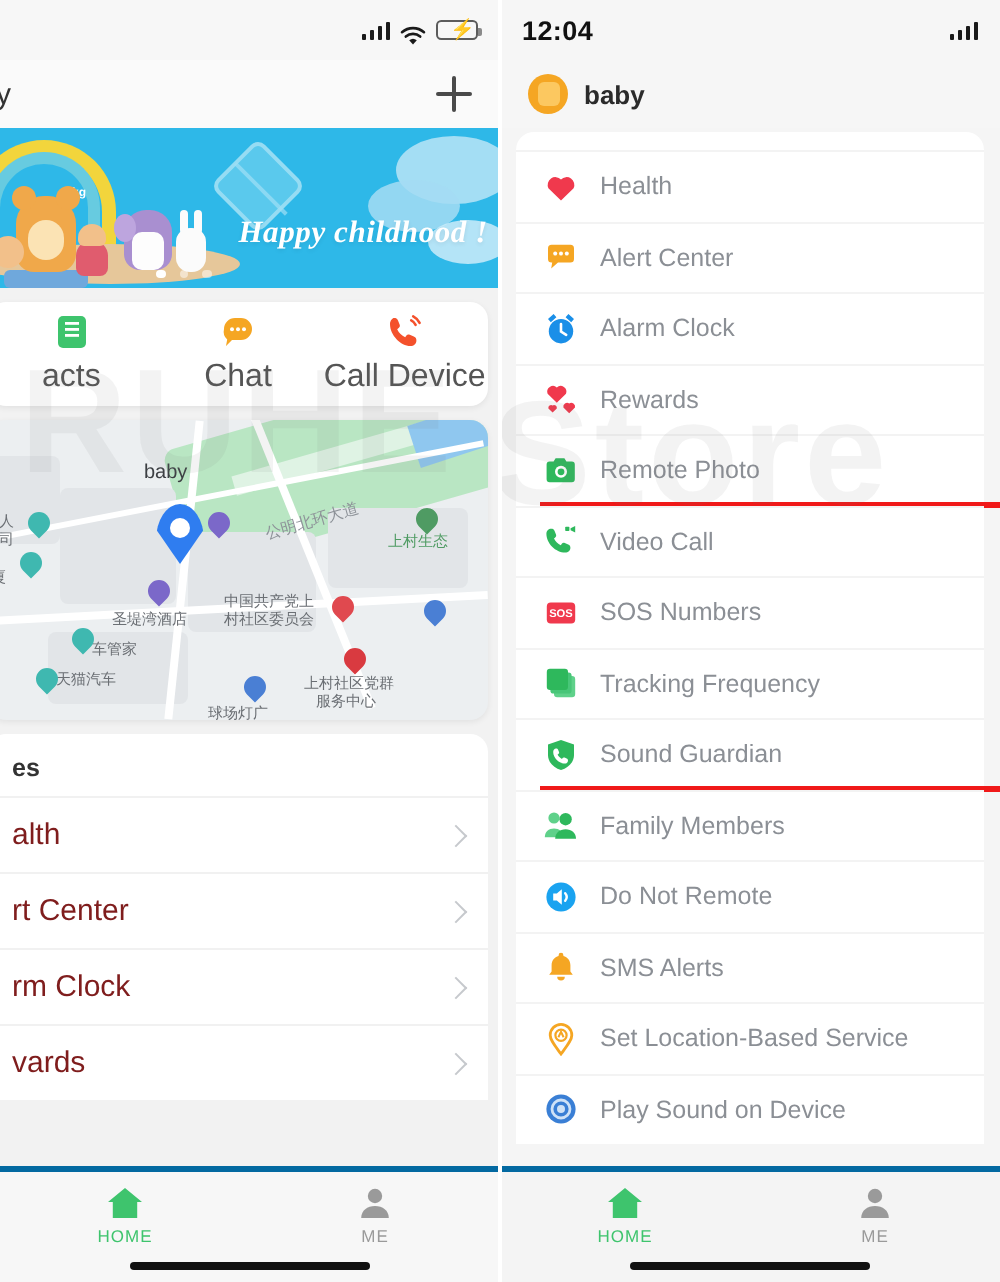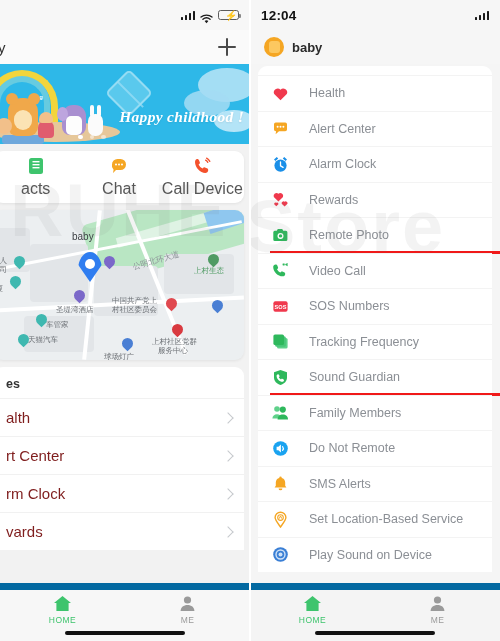--- a/index.html
+++ b/index.html
@@ -148,38 +148,38 @@
   .chev { width:8px; height:8px; border-right:1.5px solid #c6c9cd; border-top:1.5px solid #c6c9cd; transform:rotate(45deg); }
 
   
   .r-header { height:34px; display:flex; align-items:center; gap:8px; padding:0 14px; background:#f6f6f6; }
   .avatar { width:20px; height:20px; border-radius:50%; background:#f5a623; display:flex; align-items:center; justify-content:center; }
   .avatar .inner { width:11px; height:12px; background:#fcc860; border-radius:3px; }
   .r-name { font-size:13px; font-weight:bold; color:#2b2b2b; }
 
   .r-card { margin:2px 8px 0 8px; background:#ffffff; border-radius:9px 9px 0 0; padding-top:9px; position:relative; }
   .r-head { font-size:13px; font-weight:bold; color:#2b2b2b; padding:2px 14px 8px; }
-  .f-row { height:35.5px; display:flex; align-items:center; gap:20px; padding:0 14px; border-top:1px solid #f3f3f3; cursor:pointer; position:relative; }
+  .f-row { height:35.5px; display:flex; align-items:center; gap:11px; padding:0 14px; border-top:1px solid #f3f3f3; cursor:pointer; position:relative; }
   .f-row .t { font-size:12.5px; color:#8b8f95; }
   .f-row.ul::after { content:""; position:absolute; left:12px; right:-8px; bottom:-1.5px; height:2.6px; background:#f01919; }
   .ico { width:17px; height:17px; position:relative; flex:none; }
 
   
   .wm { position:absolute; inset:0; pointer-events:none; z-index:3; overflow:hidden; }
   .wm span {
     position:absolute; font-size:74px; font-weight:bold; color:rgba(120,120,120,.085);
     letter-spacing:2px; white-space:nowrap;
   }
   .wm-left  { top:168px; left:10px; }
   .wm-right { top:184px; left:-4px; }
 
   
   .tabbar {
     position:absolute; left:0; bottom:0; width:100%; height:58px; background:#f7f7f7;
-    border-top:7px solid #0369a1; display:flex; z-index:20;
+    border-top:3px solid #0369a1; display:flex; z-index:20;
   }
   .tabbar.r { background:#f4f4f4; }
   .tab { flex:1; display:flex; flex-direction:column; align-items:center; justify-content:center; gap:3px; padding-bottom:12px; cursor:pointer; }
   .tab .tl { font-size:8.5px; letter-spacing:.5px; }
   .tab.on .tl { color:#3ec46d; }
   .tab.off .tl { color:#9a9a9a; }
   .home-ic { width:19px; height:17px; position:relative; }
   .me-ic { width:17px; height:17px; position:relative; }
   .homebar { position:absolute; left:50%; bottom:6px; transform:translateX(-50%); width:120px; height:4.5px; background:#111; border-radius:3px; z-index:25; }
 </style>

